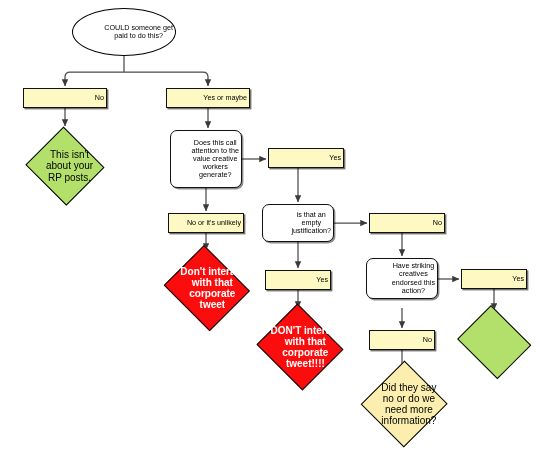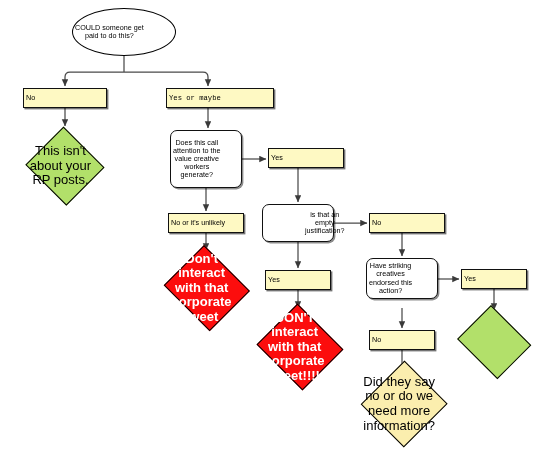--- a/index.html
+++ b/index.html
@@ -23,21 +23,21 @@
     top: 0;
     width: 540px;
     height: 468px;
     pointer-events: none;
   }
   .node {
     position: absolute;
     box-sizing: border-box;
     display: flex;
     align-items: center;
-    justify-content: flex-start;
+    justify-content: flex-end;
     text-align: center;
     line-height: 1.12;
     color: #000000;
   }
   .node .txt {
     display: block;
     padding: 0 2px;
     white-space: pre-line;
   }
   
@@ -59,21 +59,21 @@
     border: 1.7px solid #111111;
     background: #ffffff;
     border-radius: 7px;
     font-size: 7.2px;
     box-shadow: 1.4px 1.4px 0 rgba(0,0,0,0.45);
   }
   
   .n-diamond {
     background: transparent;
     border: none;
-    font-size: 13px;
+    font-size: 10px;
   }
   .n-diamond .dia-shape {
     position: absolute;
     left: 50%;
     top: 50%;
     width: 70.71%;
     height: 70.71%;
     transform: translate(-50%, -50%) rotate(45deg);
     box-sizing: border-box;
     border: 1.7px solid #000000;
@@ -144,21 +144,21 @@
     <span class="txt">No</span>
   </div>
 
   <div class="node n-diamond dia-green" style="left:24px; top:128px; width:82px; height:76px;">
     <span class="dia-shape"></span>
     <span class="txt">This isn't
 about your
 RP posts.</span>
   </div>
 
-  <div class="node n-rect" style="left:166px; top:88px; width:108px; height:20px;font-family:Liberation Mono, monospace;">
+  <div class="node n-rect" style="left:166px; top:88px; width:84px; height:20px;">
     <span class="txt">Yes or maybe</span>
   </div>
 
   <div class="node n-rect" style="left:168px; top:213px; width:76px; height:20px;">
     <span class="txt">No or it's unlikely</span>
   </div>
 
   <div class="node n-round" style="left:170px; top:130px; width:72px; height:58px;">
     <span class="txt">Does this call
 attention to the

